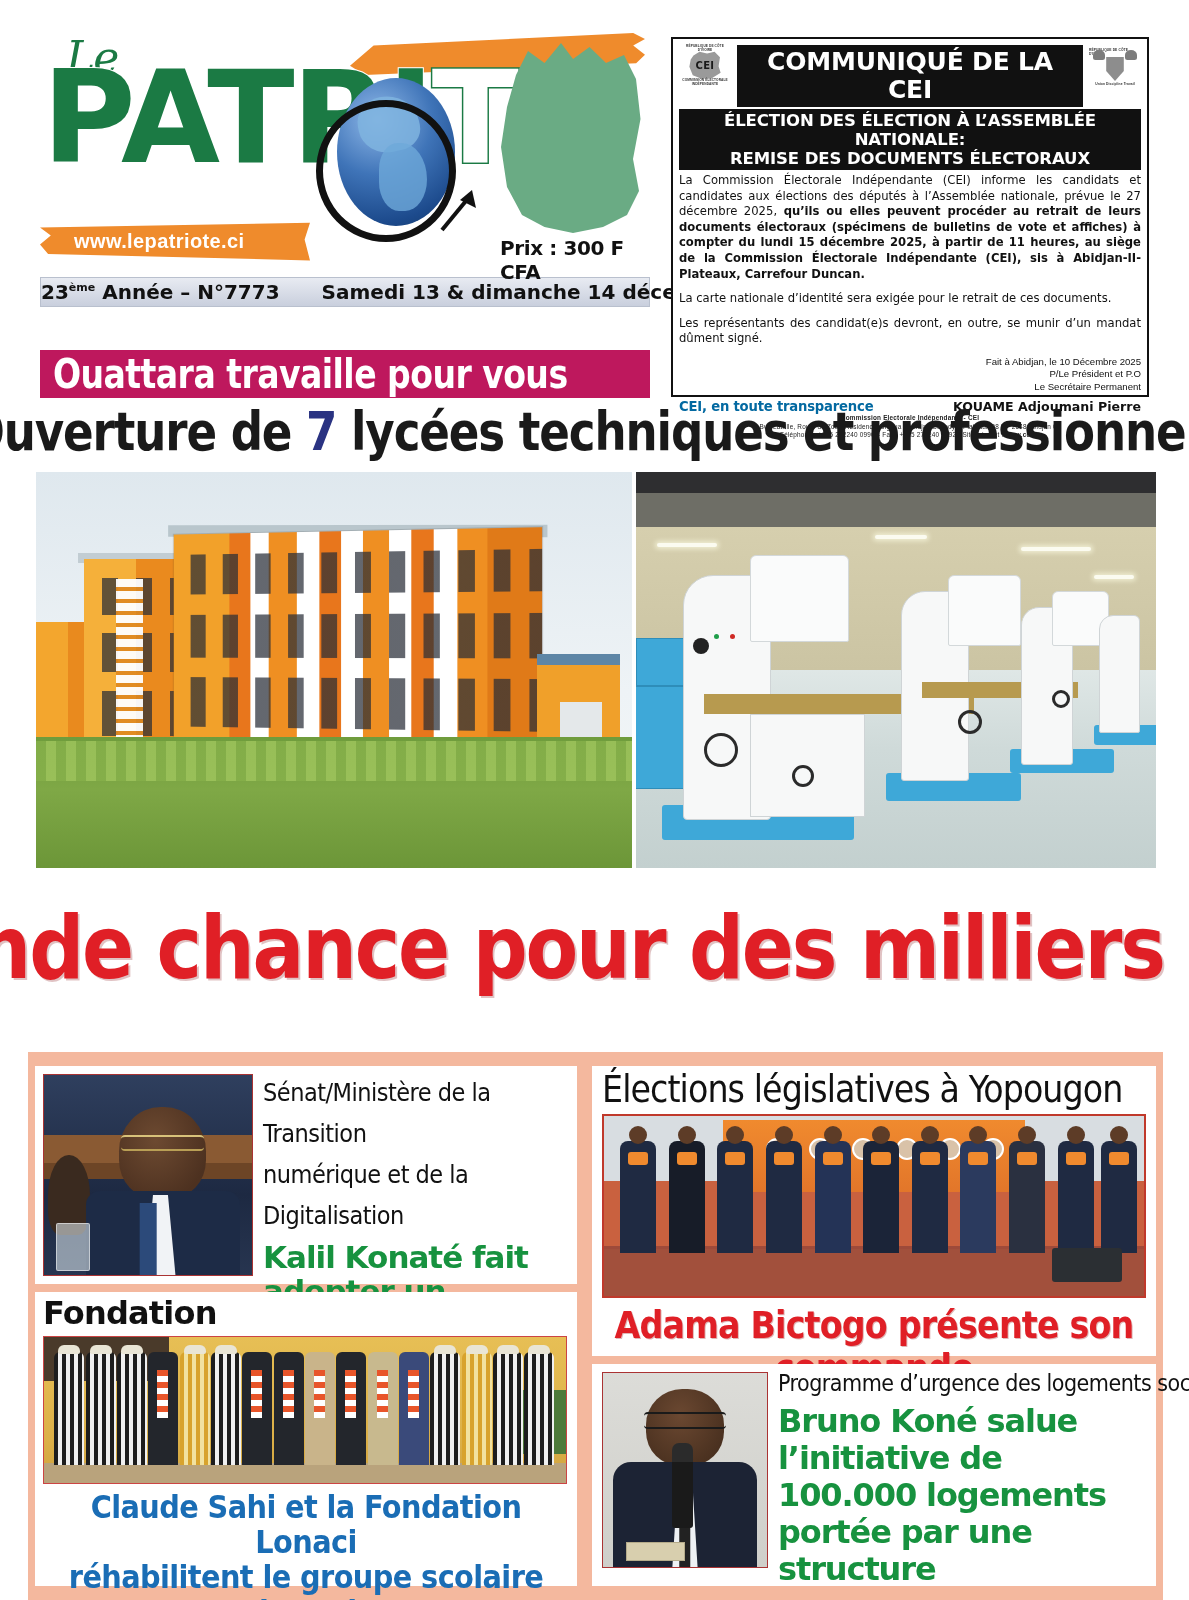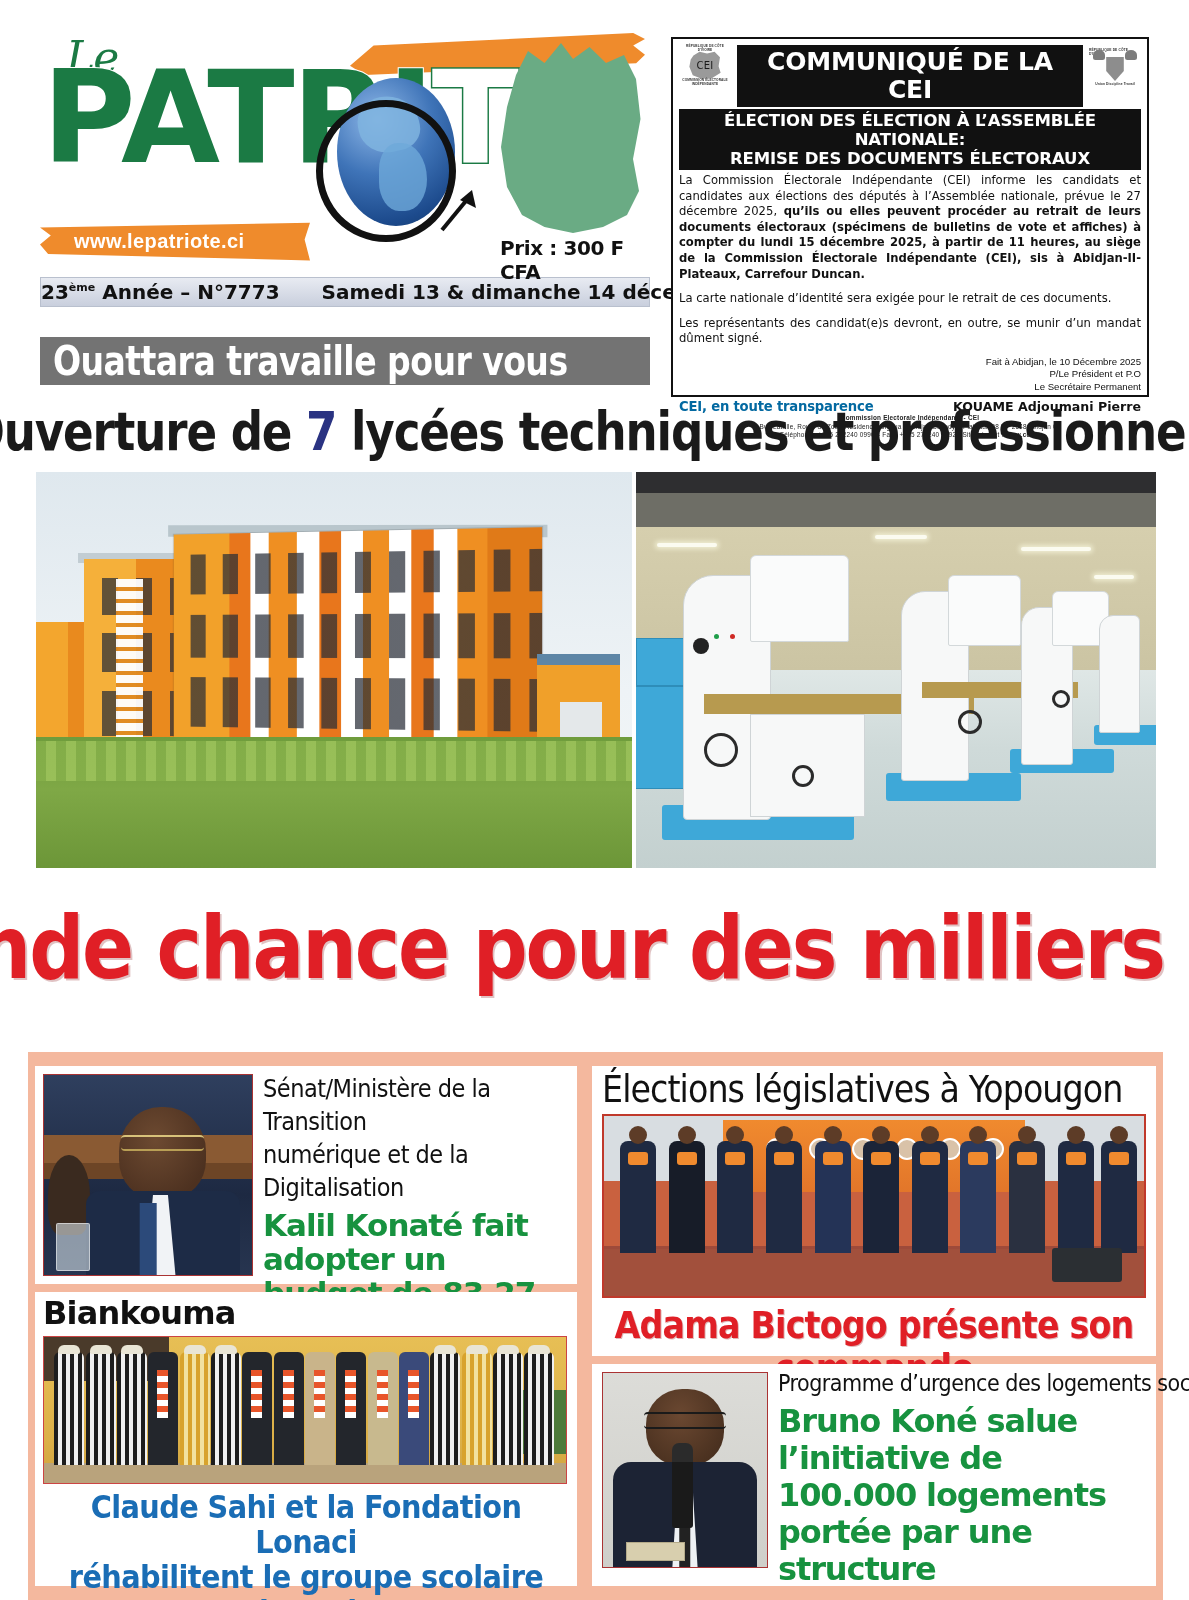--- a/index.html
+++ b/index.html
@@ -112,21 +112,21 @@
   .cei-logo .lbl-small2 {
     position:absolute; bottom:1px; left:0; right:0; text-align:center;
     font-size:3.2px; letter-spacing:.1px; color:#333; font-weight:bold;
   }
   .cei-logo .mapblob {
     width:34px; height:30px; background:#9a9a9a;
     clip-path:polygon(16% 18%, 34% 6%, 56% 12%, 78% 6%, 94% 24%, 90% 54%, 96% 76%, 70% 94%, 40% 96%, 14% 84%, 4% 56%, 8% 32%);
     position:relative; display:flex; align-items:center; justify-content:center;
   }
   .cei-logo .ceitxt {
-    font-family:"DejaVu Sans", sans-serif; font-weight:normal;
+    font-family:"DejaVu Sans", sans-serif; font-weight:bold;
     font-size:10px; color:#1a1a1a; letter-spacing:.3px;
   }
   .cei-title-bar {
     flex:1 1 auto; background:#111; color:#fff; text-align:center;
     padding:3px 6px; margin:2px 2px 0 2px;
   }
   .cei-title-bar span {
     font-family:"DejaVu Sans", sans-serif; font-weight:bold;
     font-size:25px; letter-spacing:-.2px; line-height:28px;
   }
@@ -184,22 +184,22 @@
     color:#111;
   }
   .cei-addr {
     text-align:center; font-family:"Liberation Sans", sans-serif;
     font-size:6.4px; line-height:8.6px; color:#222; letter-spacing:.2px;
   }
   .cei-addr .b { font-weight:bold; }
 
   
   .blue-banner {
-    position:absolute; left:40px; top:337px; width:610px; height:48px;
-    background:#737373; display:flex; align-items:center;
+    position:absolute; left:40px; top:350px; width:610px; height:48px;
+    background:#be185d; display:flex; align-items:center;
   }
   .blue-banner span {
     font-family:"DejaVu Sans Condensed","DejaVu Sans", sans-serif;
     font-weight:bold; font-size:40px; color:#ffffff;
     padding-left:14px; letter-spacing:-.6px;
     transform:scaleX(.92); transform-origin:left center;
     white-space:nowrap;
   }
 
   
@@ -370,21 +370,21 @@
     background:rgba(230,240,245,.55); border:1px solid rgba(255,255,255,.5);
     border-radius:2px;
   }
   .kon-side {
     position:absolute; left:2%; top:40%; width:20%; height:40%;
     background:#3a2a1f; border-radius:50% 50% 30% 30%;
   }
   .txt-konate { position:absolute; left:228px; top:6px; width:308px; }
   .kicker-konate {
     font-family:"DejaVu Sans Condensed","DejaVu Sans", sans-serif;
-    font-weight:normal; font-size:25px; line-height:33px; color:#111;
+    font-weight:normal; font-size:25px; line-height:41px; color:#111;
     letter-spacing:-.5px;
   }
   .head-konate {
     margin-top:4px;
     font-family:"DejaVu Sans", sans-serif; font-weight:bold;
     font-size:31px; line-height:34px; color:#17923f; letter-spacing:-1px;
   }
 
   
   .box-bianko { left:7px; top:240px; width:542px; height:294px; }
@@ -666,21 +666,21 @@
         <div class="txt-konate">
           <div class="kicker-konate">
             <div>Sénat/Ministère de la Transition</div>
             <div>numérique et de la Digitalisation</div>
           </div>
           <div class="head-konate">Kalil Konaté fait adopter un budget de 83,27 milliards FCFA</div>
         </div>
       </div>
 
       <div class="bbox box-bianko">
-        <div class="kicker-bianko">Biankouma</div>
+        <div class="kicker-bianko">Fondation</div>
         <div class="thumb-bianko">
           <div class="bk-wall"></div>
           <div class="bk-dark"></div>
           <div class="bk-green"></div>
           <div class="bk-ground"></div>
           <div class="bk-person" style="left:2%;">
               <div class="bk-hat"></div>
             </div>
           <div class="bk-person" style="left:8%;">
               <div class="bk-hat"></div>

